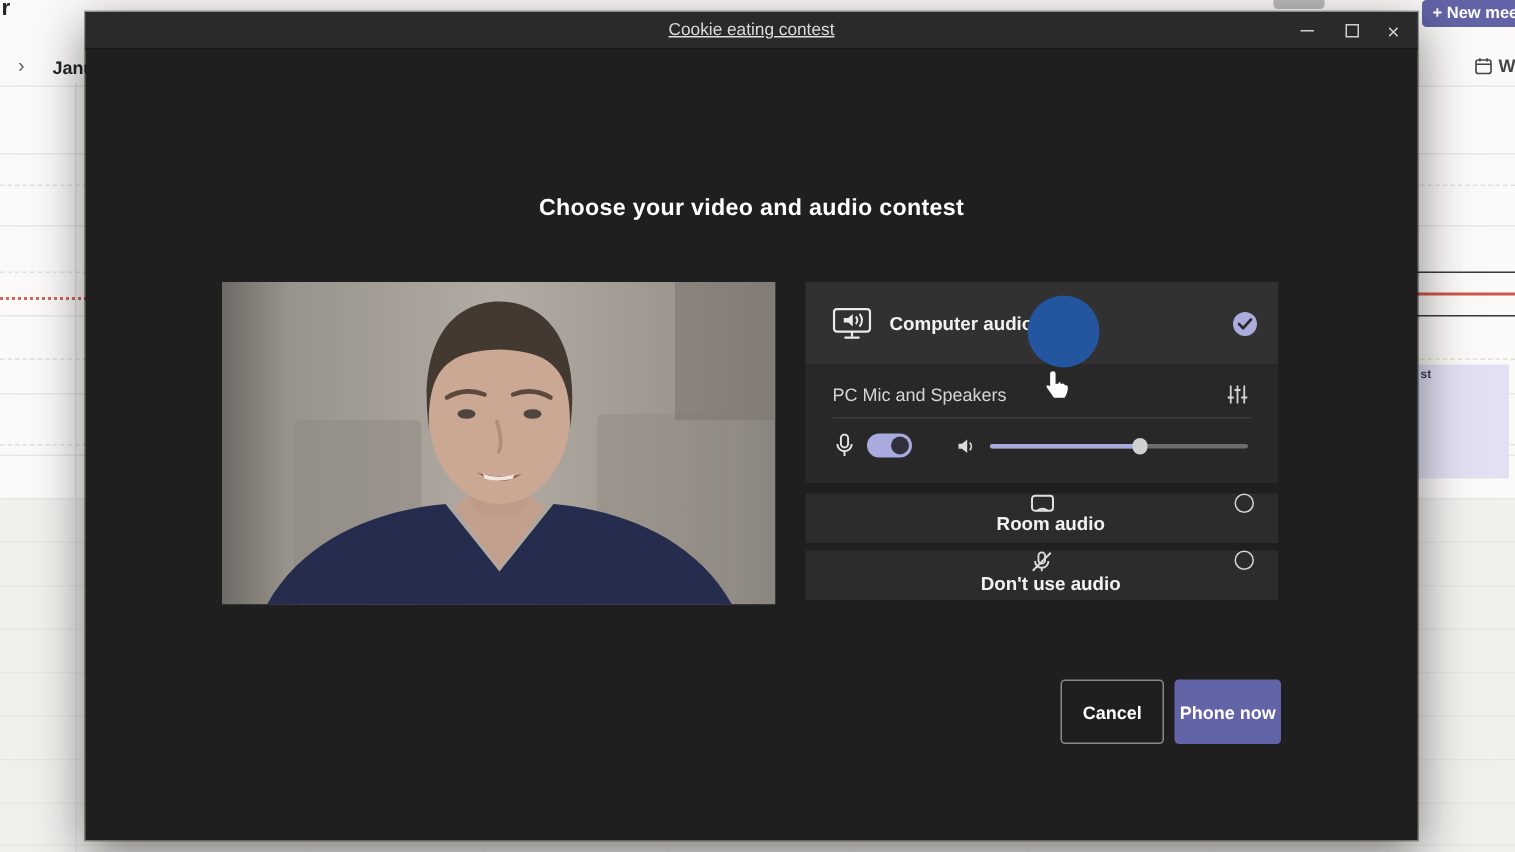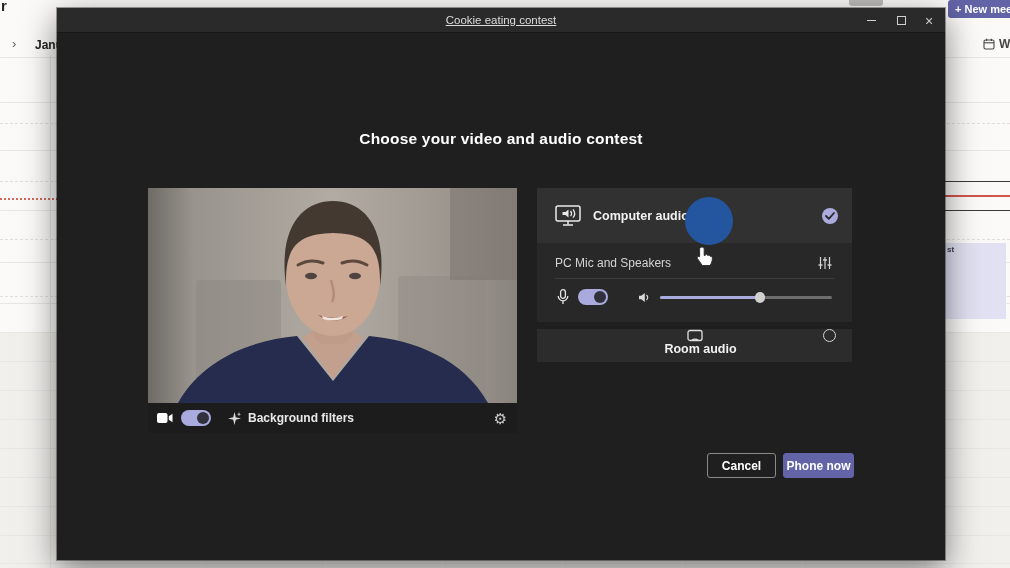--- a/index.html
+++ b/index.html
@@ -79,21 +79,21 @@
   .card-phone .radio{border-color:#474747;}
   .card-sm{height:33px;background:#2c2c2c;padding:0 18px;flex-direction:column;}
   .card-room{margin-top:7px;}
   .card-noaudio{margin-top:5px;}
 
   .blue-circle{position:absolute;left:628px;top:189px;width:48px;height:48px;border-radius:50%;
                background:#2456a0;}
   .cursor{position:absolute;left:637px;top:238px;}
 
   .dlg-actions{position:absolute;left:650px;top:445px;display:flex;gap:7px;}
-  .btn{height:25px;font-size:12px;font-weight:600;border-radius:3px;display:flex;
+  .btn{height:43px;font-size:12px;font-weight:600;border-radius:3px;display:flex;
        align-items:center;justify-content:center;font-family:"Liberation Sans",sans-serif;}
   .btn-cancel{width:69px;background:transparent;border:1px solid #8a8a8a;color:#ffffff;}
   .btn-join{width:71px;background:#6264a7;border:1px solid #6264a7;color:#ffffff;}
   svg{display:block;}
 </style>
 </head>
 <body>
 
 <div class="screen">
 
@@ -192,35 +192,20 @@
         <ellipse cx="185" cy="89" rx="47" ry="59" fill="#cba893"></ellipse>
         <path d="M138,98 C130,38 155,13 185,13 C215,13 240,38 232,98 C233,58 220,46 185,45 C150,46 137,58 138,98 Z" fill="#443931"></path>
         <path d="M150,77 q12,-7 25,-2" stroke="#5d493c" stroke-width="3" fill="none" stroke-linecap="round"></path>
         <path d="M194,75 q13,-5 25,2" stroke="#5d493c" stroke-width="3" fill="none" stroke-linecap="round"></path>
         <ellipse cx="163" cy="88" rx="6" ry="3.2" fill="#4e4540"></ellipse>
         <ellipse cx="207" cy="88" rx="6" ry="3.2" fill="#4e4540"></ellipse>
         <path d="M183,92 q5,16 1,22" stroke="#b28d79" stroke-width="2.5" fill="none"></path>
         <path d="M170,127 q15,11 30,1 q-15,4 -30,-1" fill="#8f5b4e"></path>
         <path d="M174,128 q11,4 21,0 l-1,3 q-10,3 -19,0 Z" fill="#f0e6dd"></path>
       </svg>
-      <div class="video-bar">
-        <svg width="16" height="12" viewBox="0 0 16 12">
-          <rect x="0" y="1" width="10.5" height="10" rx="2" fill="#ffffff"></rect>
-          <path d="M11.8,4.2 L15.5,1.8 V10.2 L11.8,7.8 Z" fill="#ffffff"></path>
-        </svg>
-        <div class="toggle" style="margin-left:8px">
-          <div class="knob"></div>
-        </div>
-        <svg width="13" height="13" viewBox="0 0 13 13" style="margin-left:17px">
-          <path d="M6.5,0 L7.8,5.2 L13,6.5 L7.8,7.8 L6.5,13 L5.2,7.8 L0,6.5 L5.2,5.2 Z" fill="#d8d8d8"></path>
-          <path d="M11,0 L11.5,1.8 L13,2.3 L11.5,2.8 L11,4.6 L10.5,2.8 L9,2.3 L10.5,1.8 Z" fill="#d8d8d8"></path>
-        </svg>
-        <span class="bgfilters-label">Background filters</span>
-        <span class="gear">⚙</span>
-      </div>
     </div>
 
     <div class="audio-panel">
 
       <div class="row card-top">
         <svg width="26" height="21" viewBox="0 0 26 21">
           <rect x="1" y="1" width="24" height="15" rx="2" fill="none" stroke="#eaeaea" stroke-width="1.5"></rect>
           <line x1="13" y1="16" x2="13" y2="19.5" stroke="#eaeaea" stroke-width="1.5"></line>
           <line x1="8" y1="20" x2="18" y2="20" stroke="#eaeaea" stroke-width="1.5"></line>
           <path d="M7.5,7 h3 l3,-2.6 v8.2 l-3,-2.6 h-3 z" fill="#eaeaea"></path>
@@ -272,20 +257,30 @@
 
       <div class="row card-sm card-room">
         <svg width="16" height="13" viewBox="0 0 16 13">
           <rect x="1" y="1.5" width="14" height="10" rx="2" fill="none" stroke="#e0e0e0" stroke-width="1.3"></rect>
           <path d="M4.5,11.5 q3.5,-2.6 7,0" fill="none" stroke="#e0e0e0" stroke-width="1.3"></path>
         </svg>
         <span class="audio-label">Room audio</span>
         <span class="radio"></span>
       </div>
 
+      <div class="row card-sm card-noaudio">
+        <svg width="15" height="15" viewBox="0 0 15 15">
+          <rect x="5.3" y="1.2" width="4.4" height="7.6" rx="2.2" fill="none" stroke="#e0e0e0" stroke-width="1.2"></rect>
+          <path d="M3,7 a4.5,4.5 0 0 0 9,0" fill="none" stroke="#e0e0e0" stroke-width="1.2"></path>
+          <line x1="7.5" y1="11.3" x2="7.5" y2="13.8" stroke="#e0e0e0" stroke-width="1.2"></line>
+          <line x1="1.5" y1="13.5" x2="13.5" y2="1.5" stroke="#e0e0e0" stroke-width="1.2"></line>
+        </svg>
+        <span class="audio-label">Don't use audio</span>
+        <span class="radio"></span>
+      </div>
     </div>
 
     <div class="blue-circle"></div>
 
     <svg class="cursor" width="20" height="24" viewBox="0 0 20 24">
       <path d="M8,1 C9.3,1 10.2,1.9 10.2,3.3 L10.2,9.4 L11.2,9.4 C11.2,8.5 12.3,8.1 13.3,8.4 L13.6,9.4 C14.5,9 15.9,9.2 16.2,10.3 C17.2,10.1 18.4,10.6 18.4,12.2 C18.4,14.4 17.7,17.3 16,19.6 L8.3,19.6 C6.6,16.8 4,13.5 3.4,12.4 C2.7,11 4,9.8 5.6,10.7 L5.6,3.3 C5.6,1.9 6.6,1 8,1 Z" fill="#ffffff" stroke="#2a2a2a" stroke-width="1"></path>
     </svg>
 
     <div class="dlg-actions">
       <div class="btn btn-cancel">Cancel</div>

